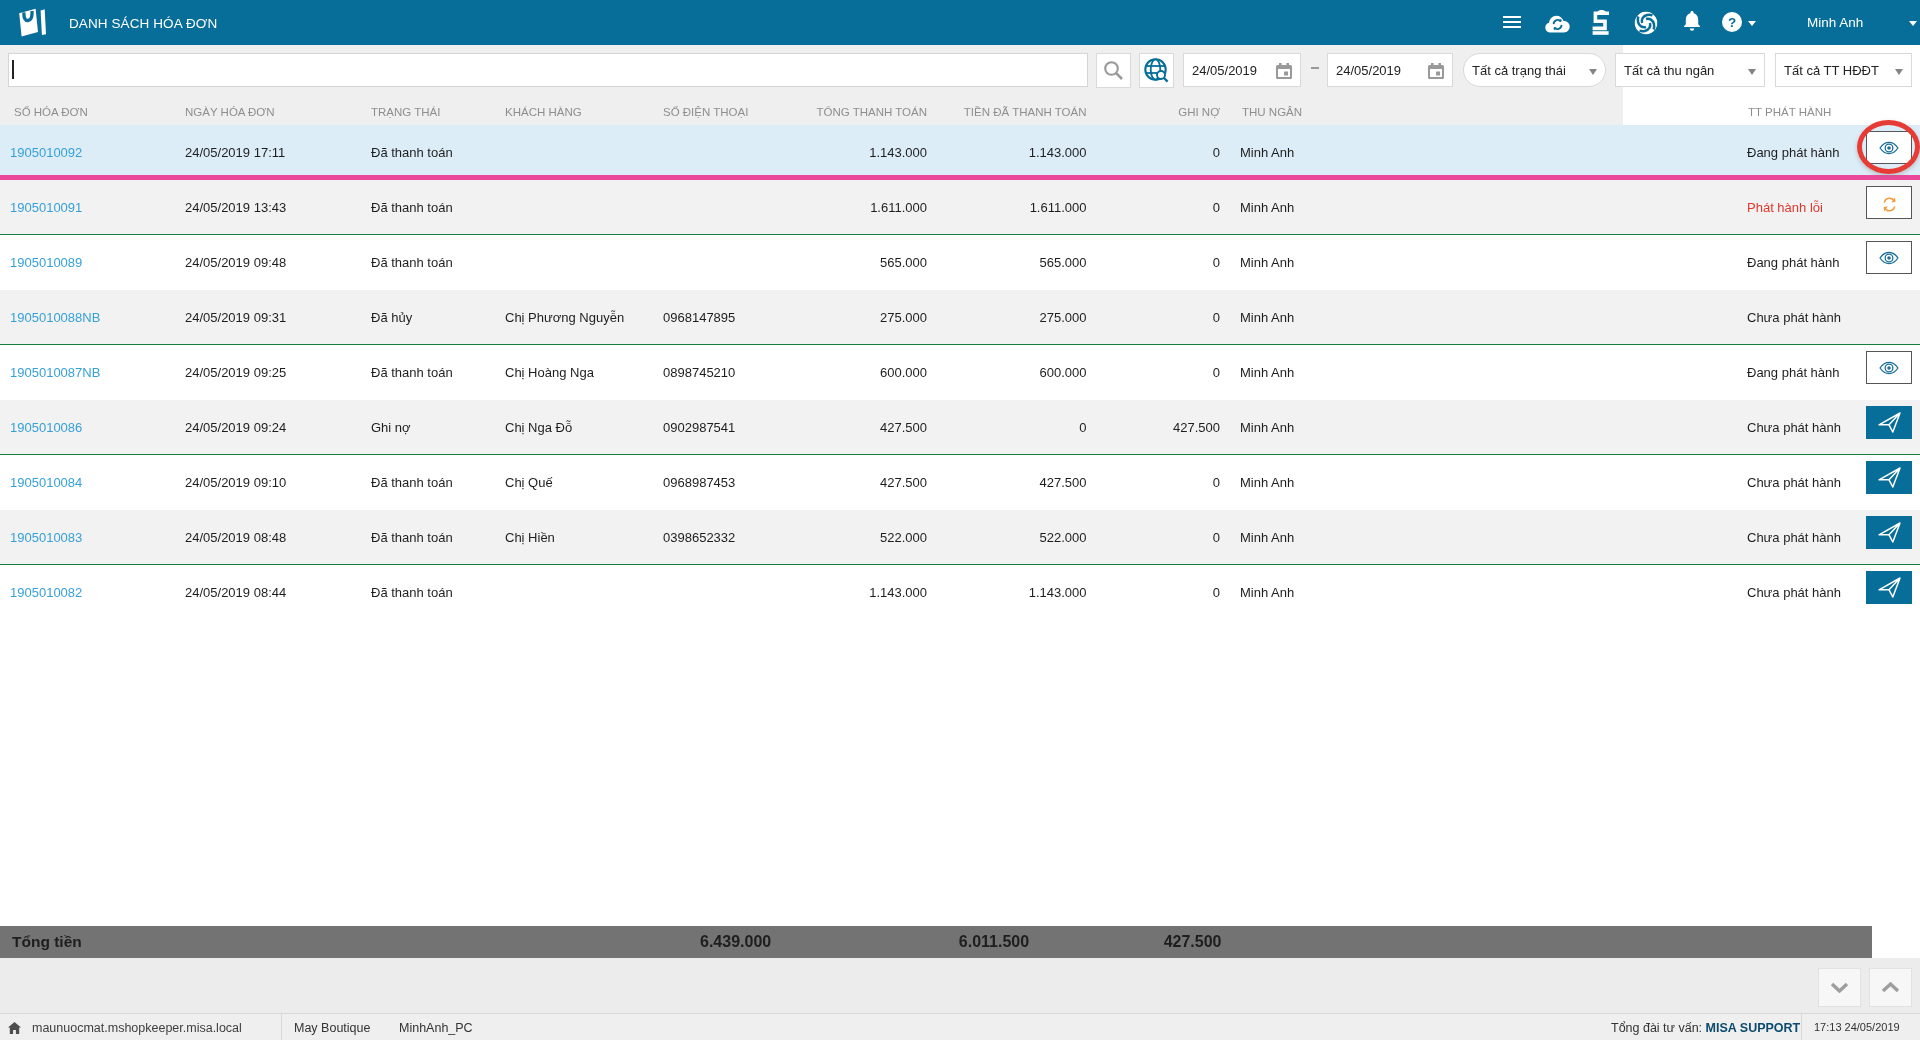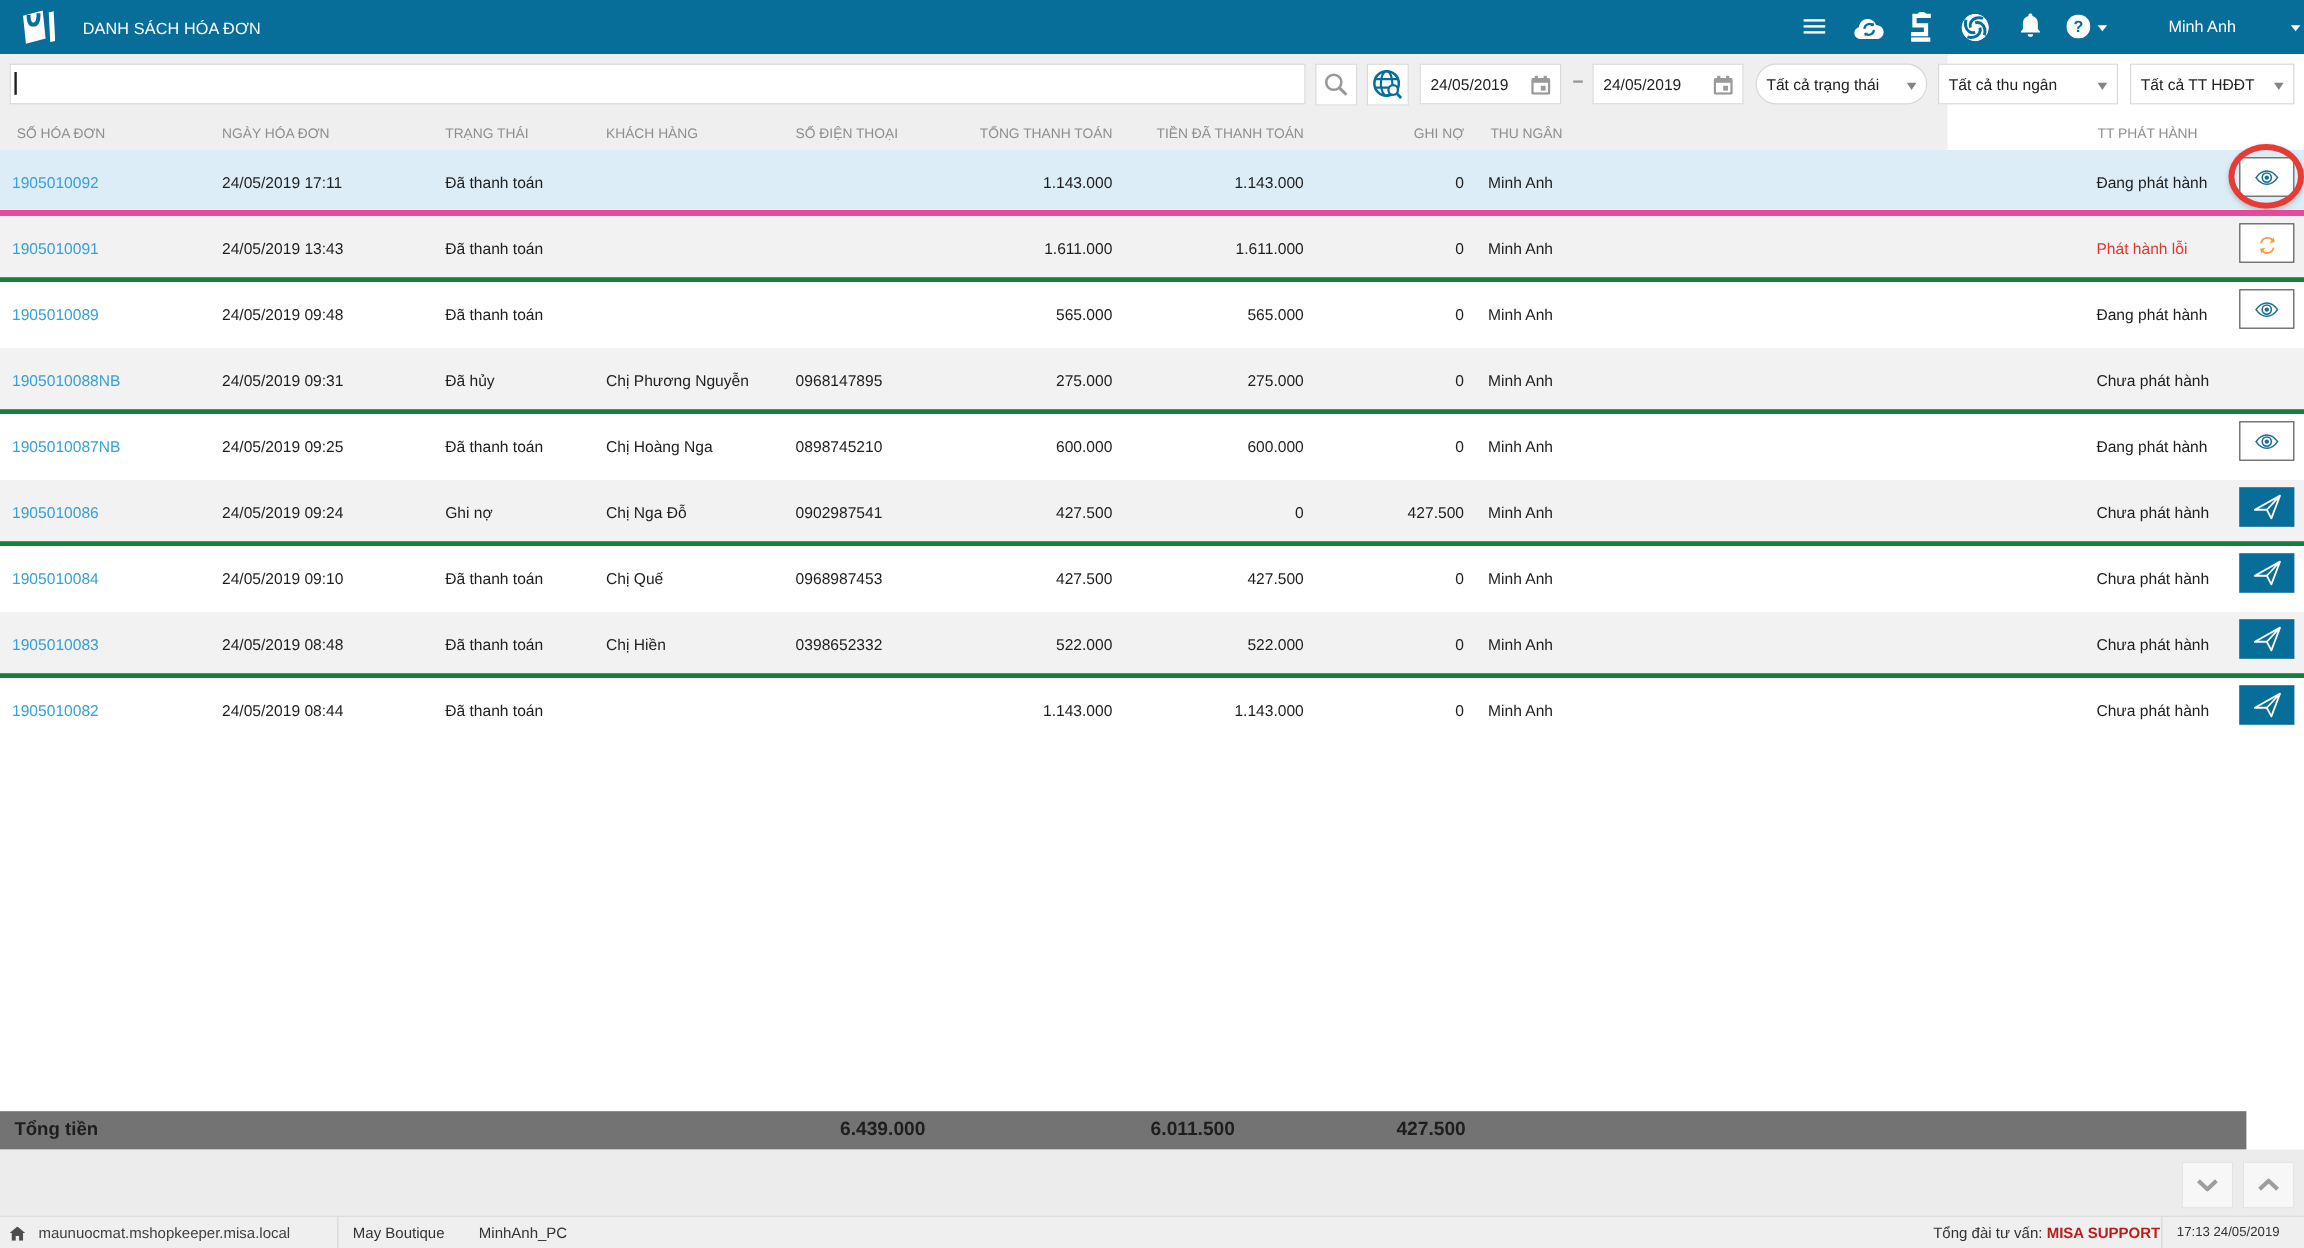--- a/index.html
+++ b/index.html
@@ -28,21 +28,21 @@
 
 
 .th { position:absolute; top:61px; font-size:11.5px; color:#8e8e8e; white-space:nowrap; }
 .r { text-align:right; }
 
 
 #rows { position:absolute; left:0; top:125px; width:1920px; }
 .row { position:relative; width:1920px; height:55px; }
 .row > span { position:absolute; top:20px; font-size:13px; color:#1e1e1e; white-space:nowrap; }
 .bg-blue { background:#ddedf7; border-bottom:5px solid #ec4899; }
-.bg-gray { background:#f2f2f2; border-bottom:4px solid #15803d; }
+.bg-gray { background:#f2f2f2; border-bottom:1px solid #15803d; }
 .bg-white { background:#fff; }
 .row > .link { color:#36a0d9; }
 .red { color:#e0382e; }
 .c1 { left:10px; } .c2 { left:185px; } .c3 { left:371px; } .c4 { left:505px; }
 .c5 { left:663px; }
 .c6 { left:700px; width:227px; text-align:right; }
 .c7 { left:900px; width:186.5px; text-align:right; }
 .c8 { left:1100px; width:120px; text-align:right; }
 .c9 { left:1240px; } .c11 { left:1747px; }
 .abtn { position:absolute; left:1866px; top:6px; width:46px; height:33px;
@@ -364,18 +364,18 @@
 </div>
 
 <div id="footer">
   <svg class="abs" style="left:8px; top:8px;" width="13" height="12" viewBox="0 0 13 12">
     <path d="M6.5 0 L13 5.6 L11.2 5.6 L11.2 12 L7.9 12 L7.9 8 L5.1 8 L5.1 12 L1.8 12 L1.8 5.6 L0 5.6 Z" fill="#4d4d4d"></path>
   </svg>
   <span style="left:32px; color:#404040;">maunuocmat.mshopkeeper.misa.local</span>
   <div class="sep" style="left:281px;"></div>
   <span style="left:294px;">May Boutique</span>
   <span style="left:399px;">MinhAnh_PC</span>
-  <span style="left:1611px;">Tổng đài tư vấn: <b style="color:#b91c1c;">MISA SUPPORT</b></span>
+  <span style="left:1611px;">Tổng đài tư vấn: <b style="color:#0c4a6e;">MISA SUPPORT</b></span>
   <div class="sep" style="left:1801px;"></div>
   <span style="left:1814px; font-size:11px;text-align:center;">17:13 24/05/2019</span>
 </div>
 
 <div id="redcirc"></div>
 
 </body></html>

